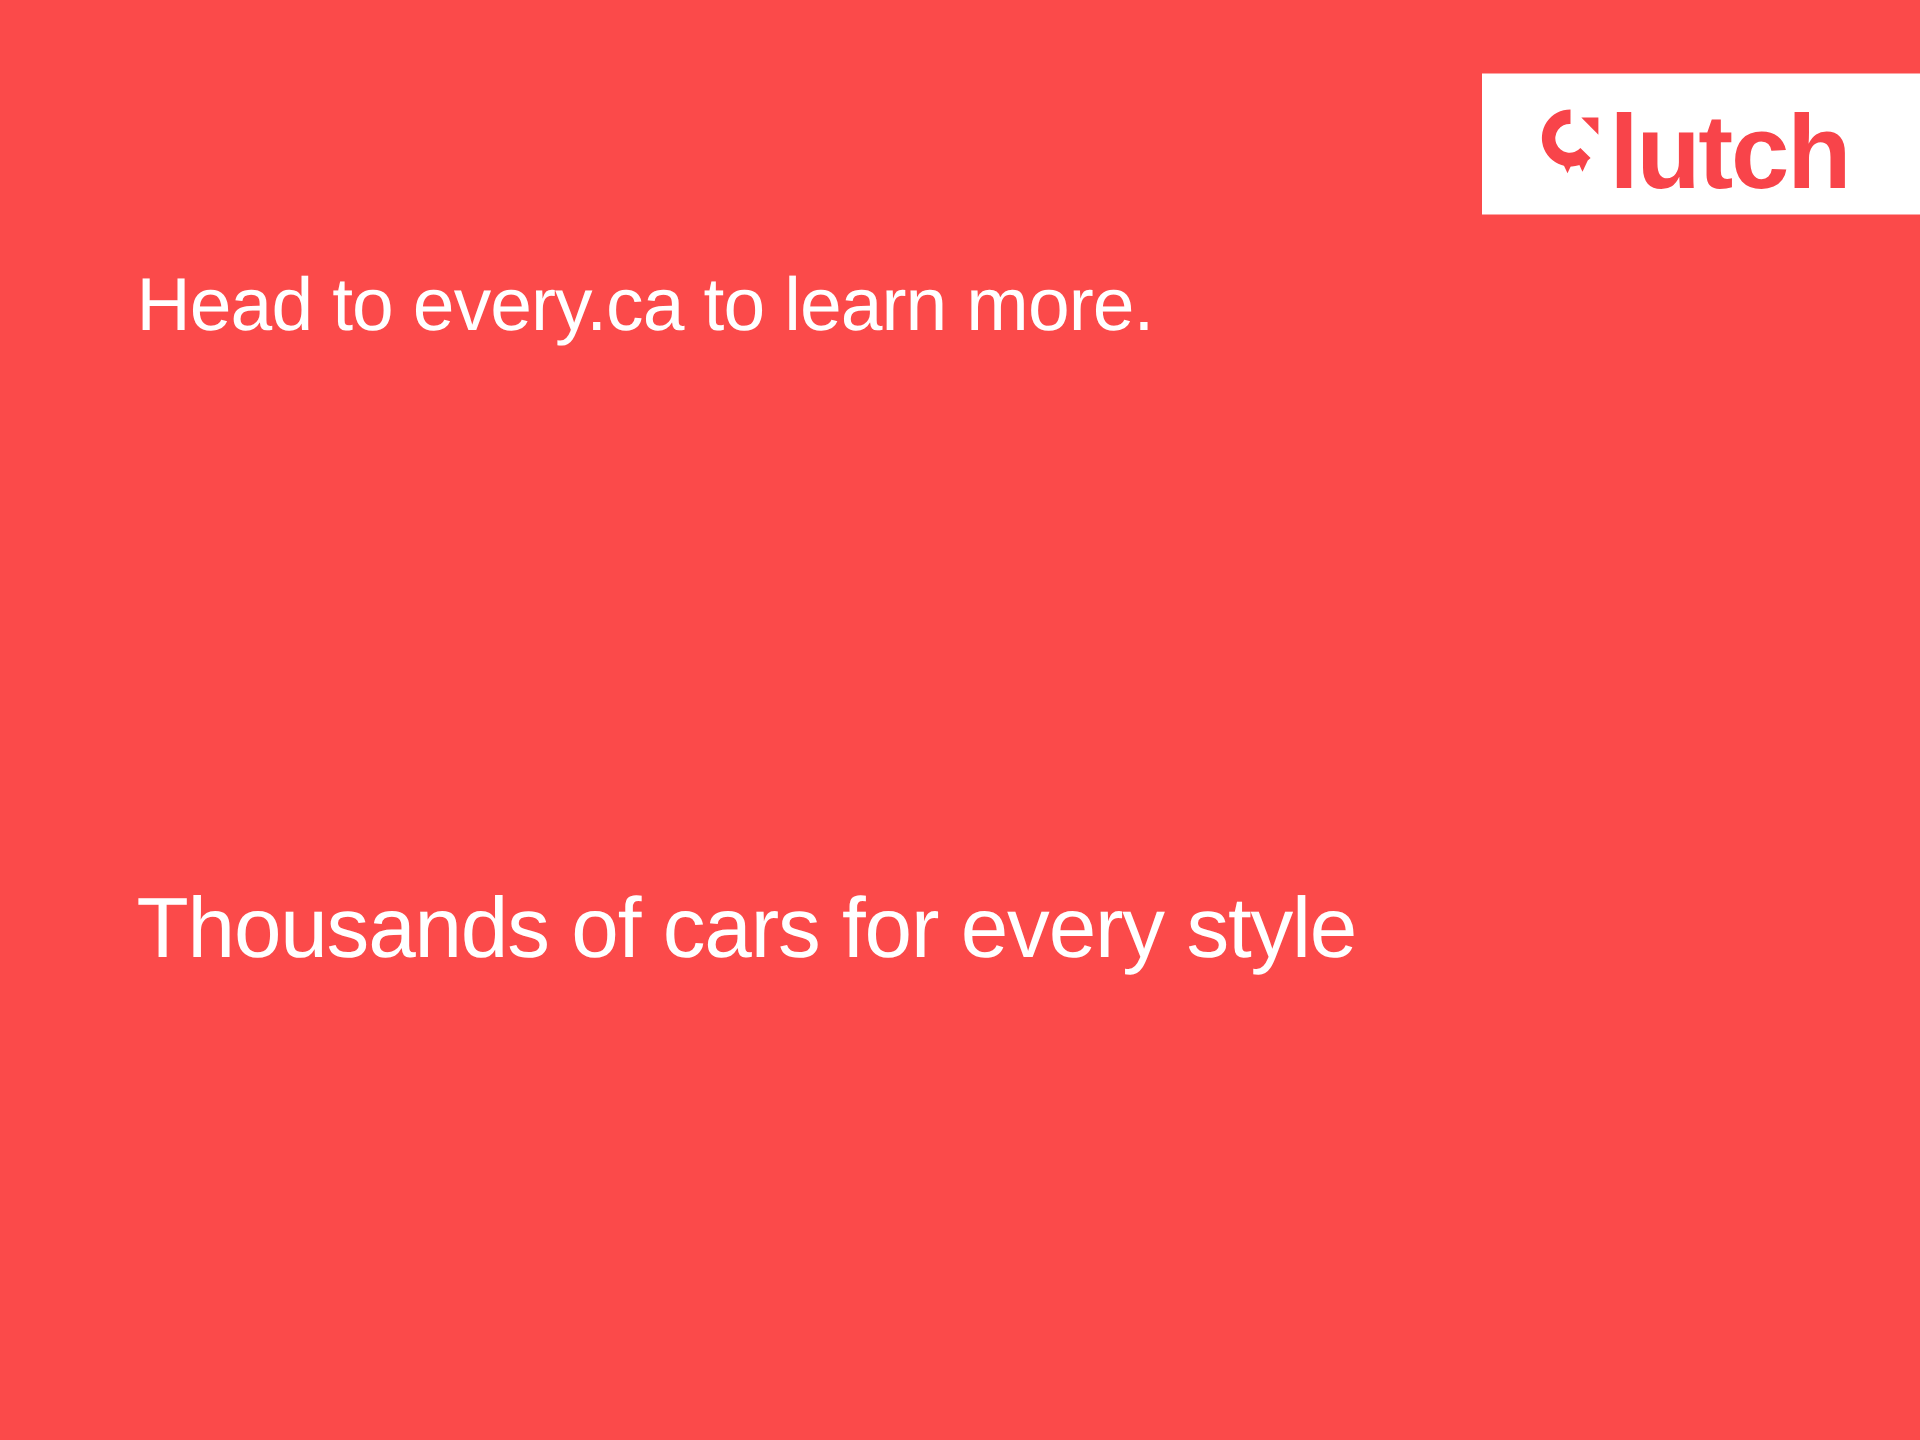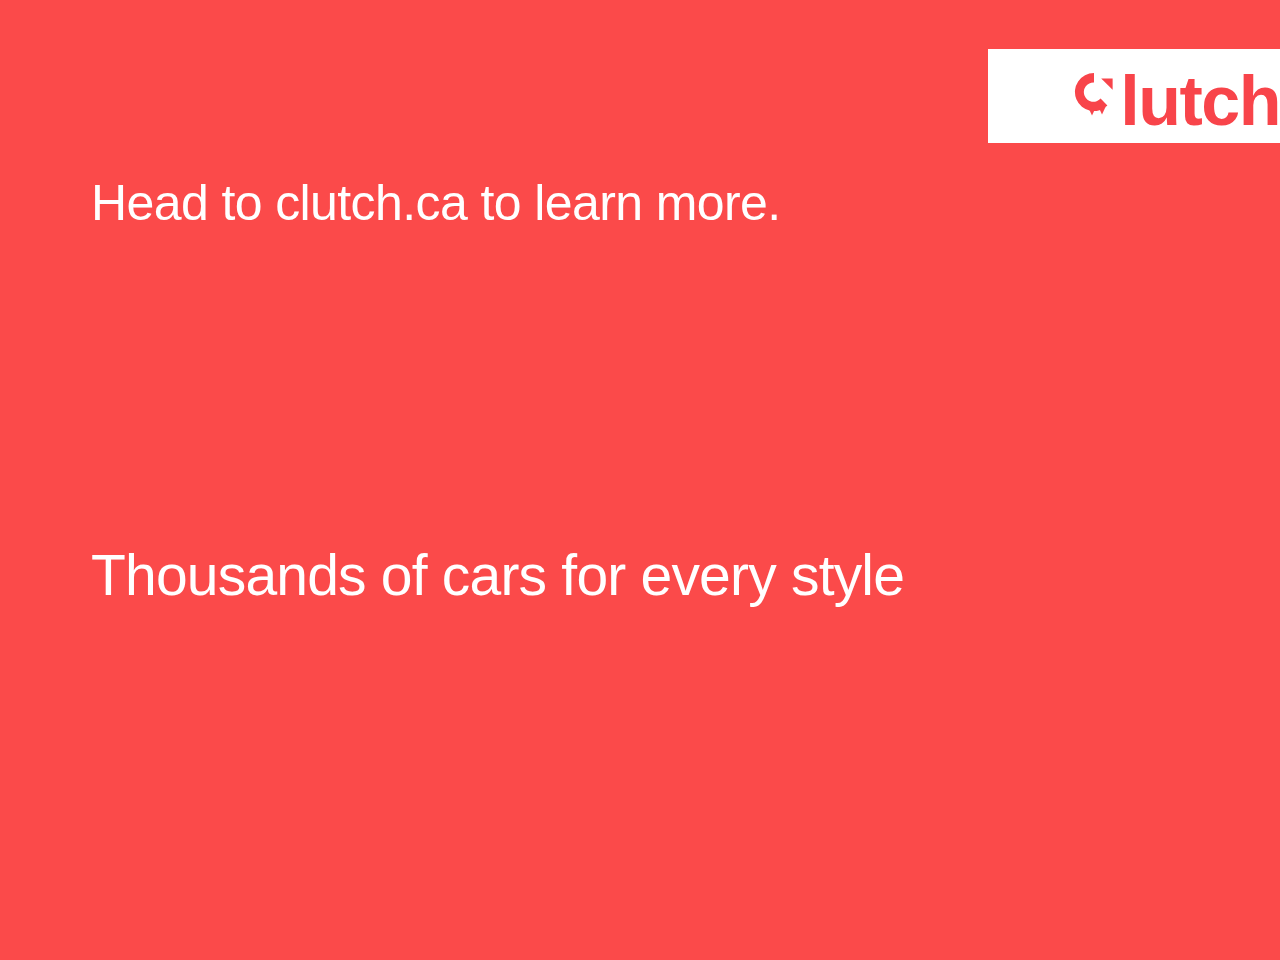--- a/index.html
+++ b/index.html
@@ -26,21 +26,21 @@
   
   .logo-plate {
     position: absolute;
     left: 988px;
     top: 49px;
     width: 292px;   
     height: 94px;
     background: #ffffff;
     display: flex;
     align-items: center;
-    justify-content: flex-end;
+    justify-content: flex-start;
     padding-left: 36px;
     box-sizing: border-box;
   }
 
   .logo-lockup {
     display: flex;
     align-items: baseline;
     height: 64px;
   }
 
@@ -105,20 +105,21 @@
     color: #ffffff;
     font-size: 57px;
     font-weight: 400;
     letter-spacing: -0.8px;
     line-height: 1.13;
     width: 980px;
   }
   .subtitle .sub-line {
     display: block;
     white-space: nowrap;
+    margin-top: 44px;
   }
 </style>
 </head>
 <body>
 
 <div class="slide">
 
   <div class="logo-plate">
     <div class="logo-lockup">
       <span class="logo-mark">
@@ -133,20 +134,20 @@
           <path d="M30.2 9.4 L41.6 9.4 L41.6 20.8 Z" fill="#f8444a"></path>
 
           <path d="M17.5 39 L24.5 39 L21 46.5 Z" fill="#f8444a"></path>
           <path d="M27.5 38 L34.5 38 L31 45.5 Z" fill="#f8444a"></path>
         </svg>
       </span>
       <span class="logo-word">lutch</span>
     </div>
   </div>
 
-  <div class="eyebrow">Head to clutch.ca to learn more.</div>
+  <div class="eyebrow">Head to every.ca to learn more.</div>
 
 
   <div class="subtitle">
     <span class="sub-line">Thousands of cars for every style</span>
   </div>
 
 </div>
 
 </body></html>

